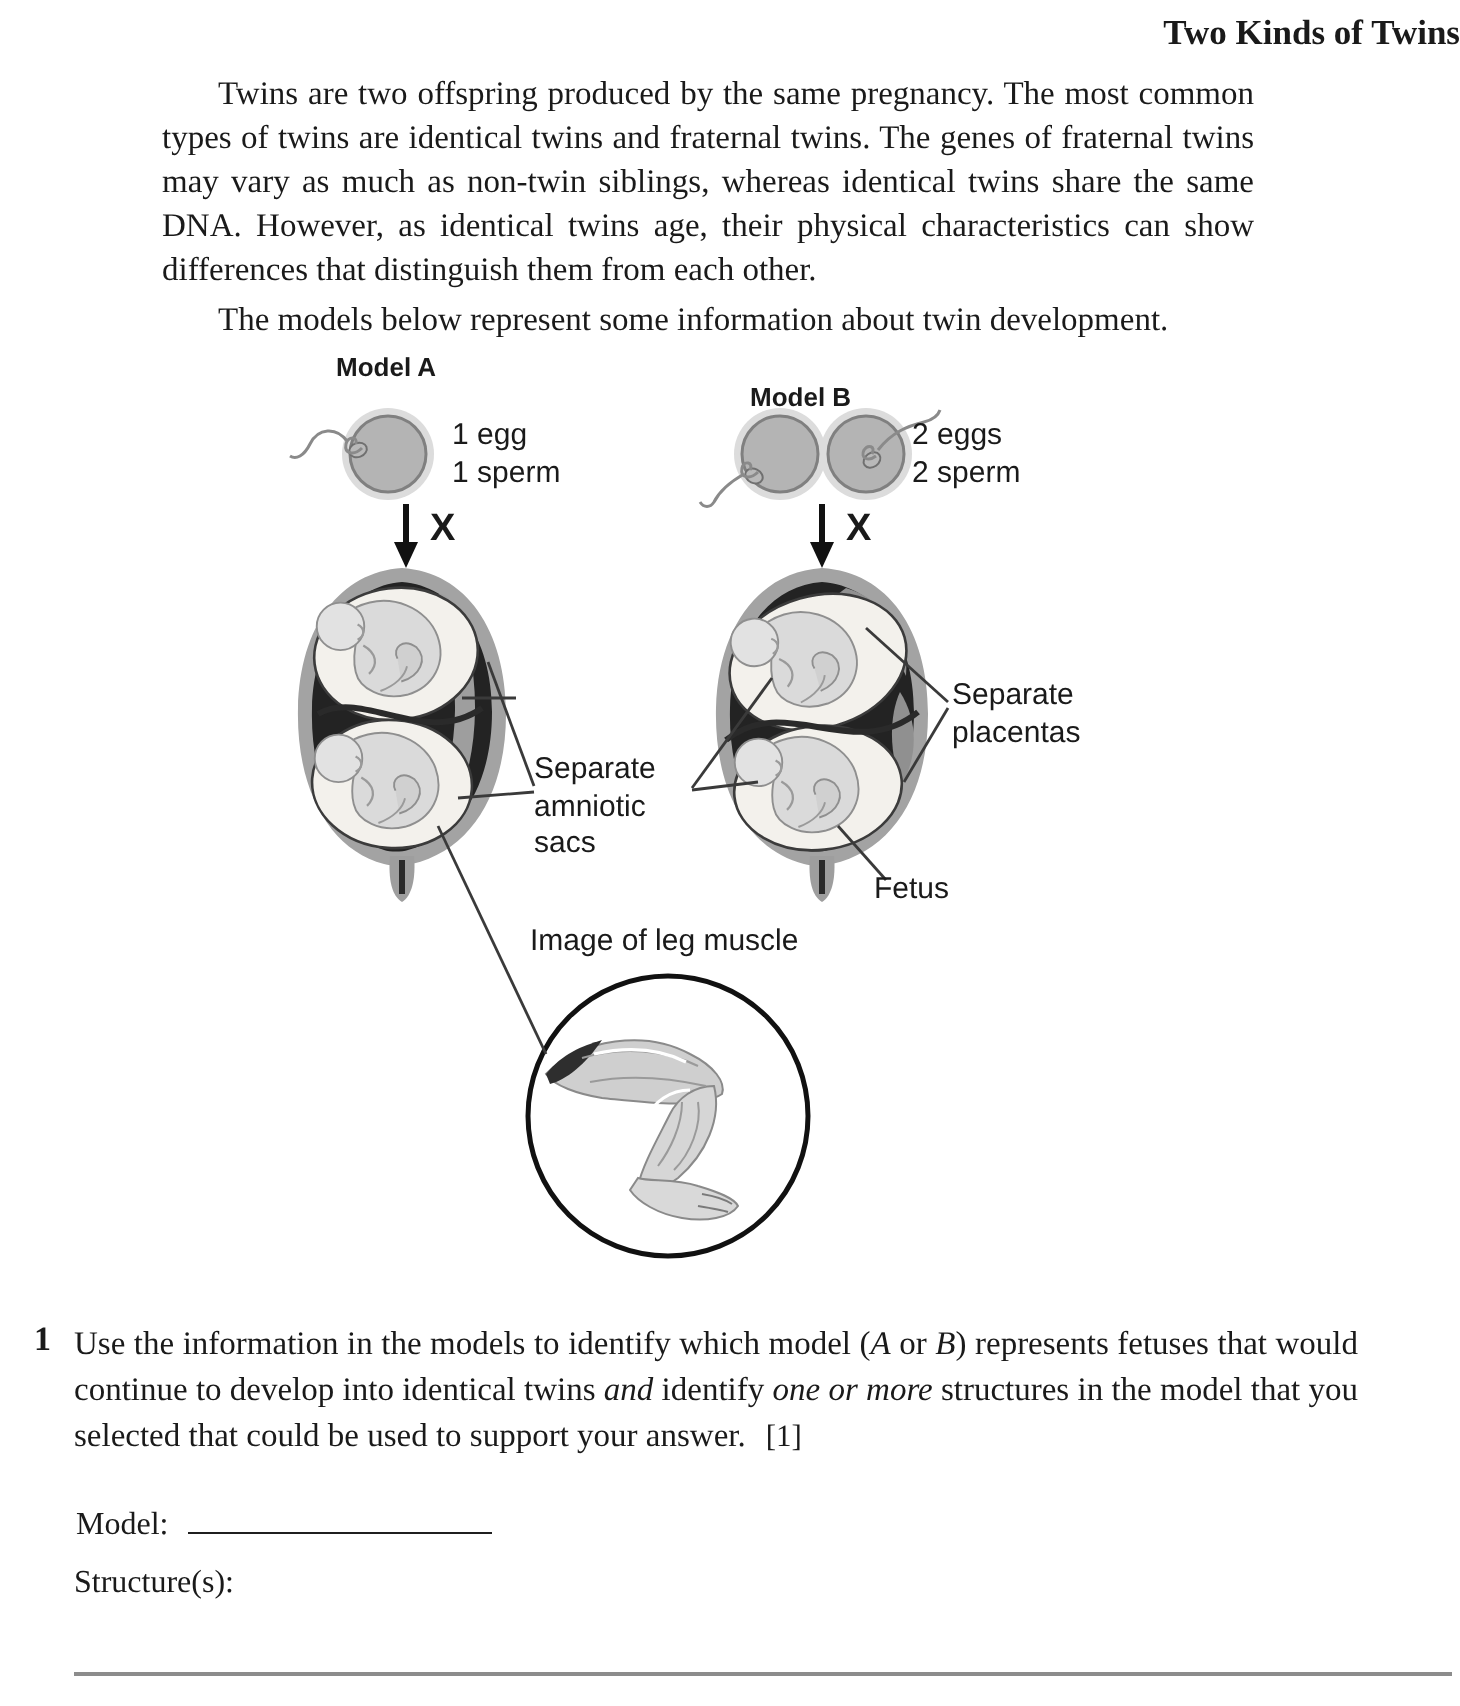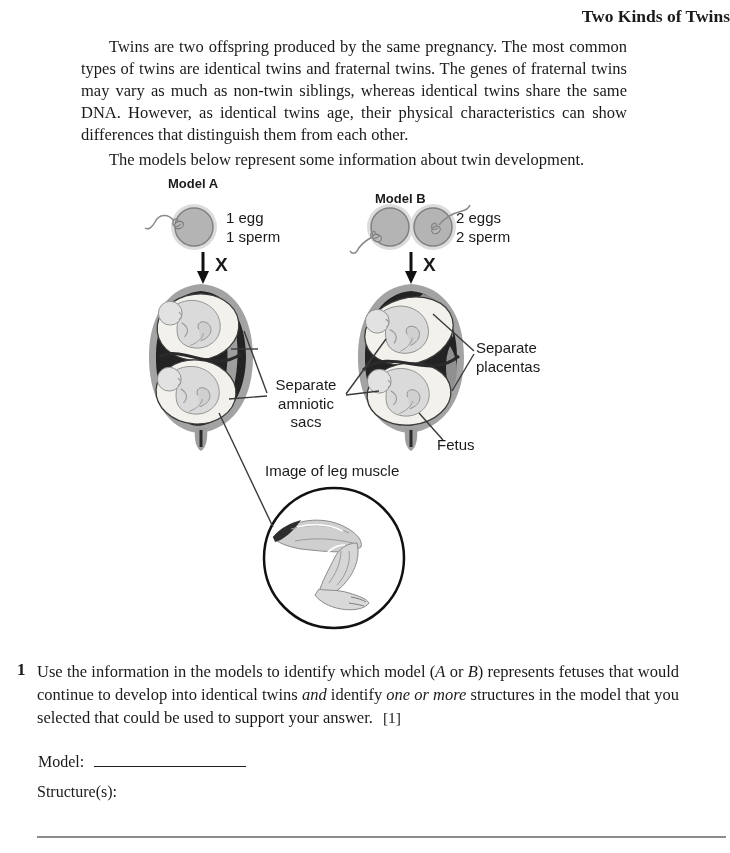--- a/index.html
+++ b/index.html
@@ -154,21 +154,21 @@
         <path d="M267,226 L229,229"></path>
         <path d="M346,224 L386,169"></path>
         <path d="M346,225 L379,221"></path>
         <path d="M474,181 L433,144"></path>
         <path d="M474,184 L452,221"></path>
         <path d="M443,270 L419,243"></path>
         <path d="M219,243 L273,357"></path>
       </g>
     </svg>
 
-    <div class="abs dlabel" style="left:267px;top:206px;width:78px;text-align:center;">Separate amniotic sacs</div>
+    <div class="abs dlabel" style="left:267px;top:206px;width:78px;">Separate amniotic sacs</div>
     <div class="abs dlabel" style="left:476px;top:169px;width:80px;">Separate placentas</div>
     <div class="abs dlabel" style="left:437px;top:266px;">Fetus</div>
     <div class="abs dlabel" style="left:265px;top:292px;">Image of leg muscle</div>
   </div>
 
   <div class="abs question">
     <div class="qnum">1</div>
     <div class="qtext"><span>Use the information in the models to identify which model (</span><span class="it">A</span><span> or </span><span class="it">B</span><span>) represents fetuses that would continue to develop into identical twins </span><span class="it">and</span><span> identify </span><span class="it">one or more</span><span> structures in the model that you selected that could be used to support your answer.</span><span class="points">[1]</span></div>
   </div>
 

